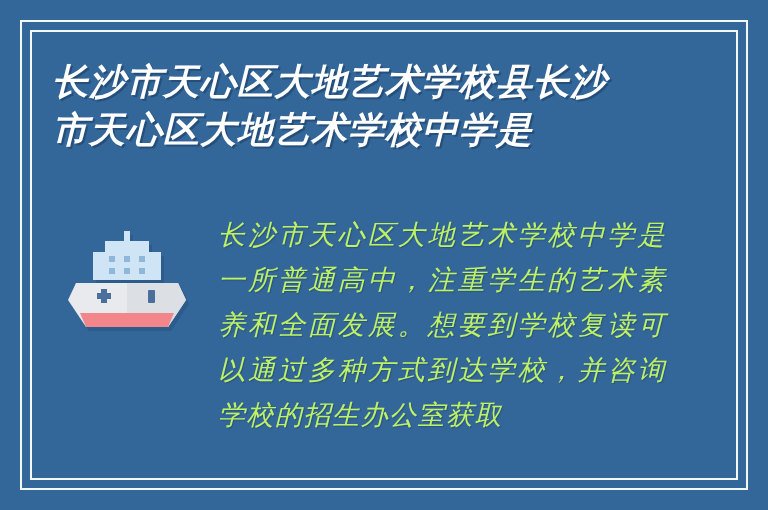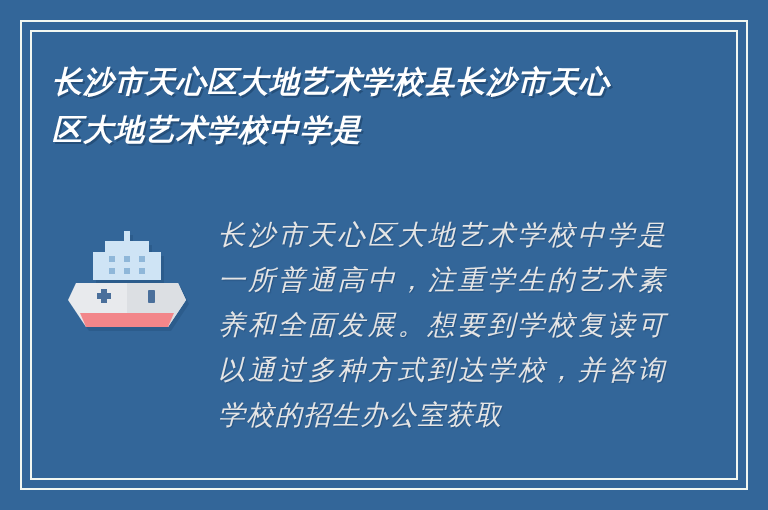--- a/index.html
+++ b/index.html
@@ -45,21 +45,21 @@
     pointer-events: none;
   }
 
   
   .headline {
     position: absolute;
     left: 52px;
     top: 58px;
     width: 560px;
     color: #ffffff;
-    font-size: 30px;
+    font-size: 36px;
     line-height: 48px;
     font-weight: 700;
     font-style: italic;
     letter-spacing: 1px;
     text-shadow: 2px 2px 0 rgba(20,50,85,0.45);
     font-family: "DejaVu Sans", "Liberation Sans", sans-serif;
     white-space: normal;
     word-break: break-all;
   }
 
@@ -76,21 +76,21 @@
     width: 128px;
     height: 125px;
   }
 
   
   .body-copy {
     position: absolute;
     left: 218px;
     top: 212px;
     width: 448px;
-    color: #e5e5e5;
+    color: #bef264;
     font-size: 27px;
     line-height: 45px;
     letter-spacing: 1.5px;
     font-family: "DejaVu Serif", "Liberation Serif", serif;
     font-style: italic;
     text-shadow: 1px 1px 1px rgba(20,50,85,0.35);
     text-align: justify;
     word-break: break-all;
   }
 </style>

